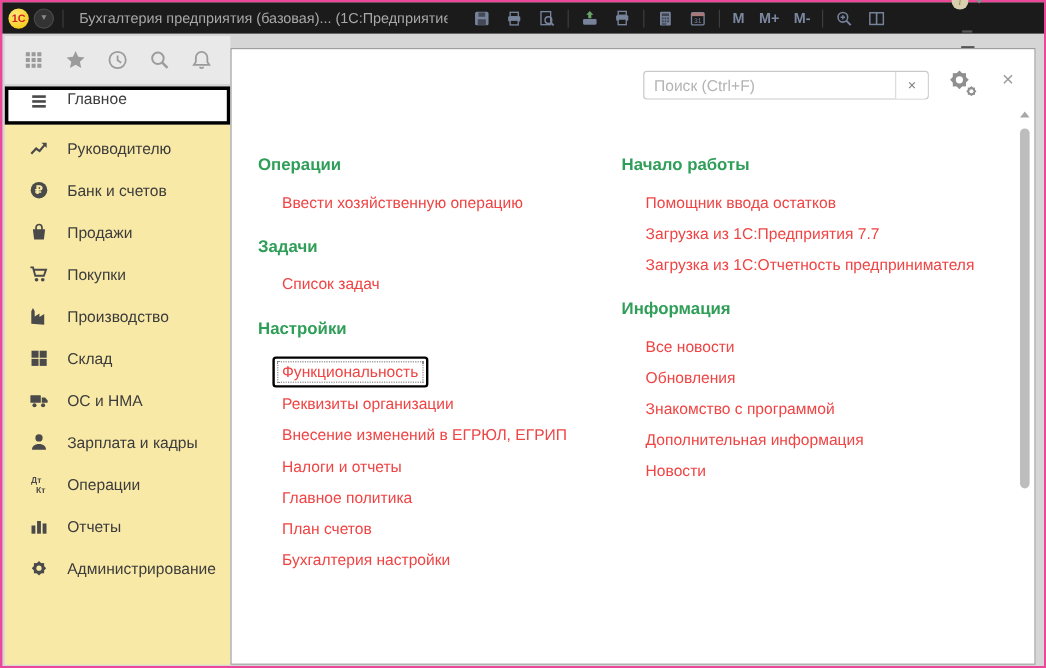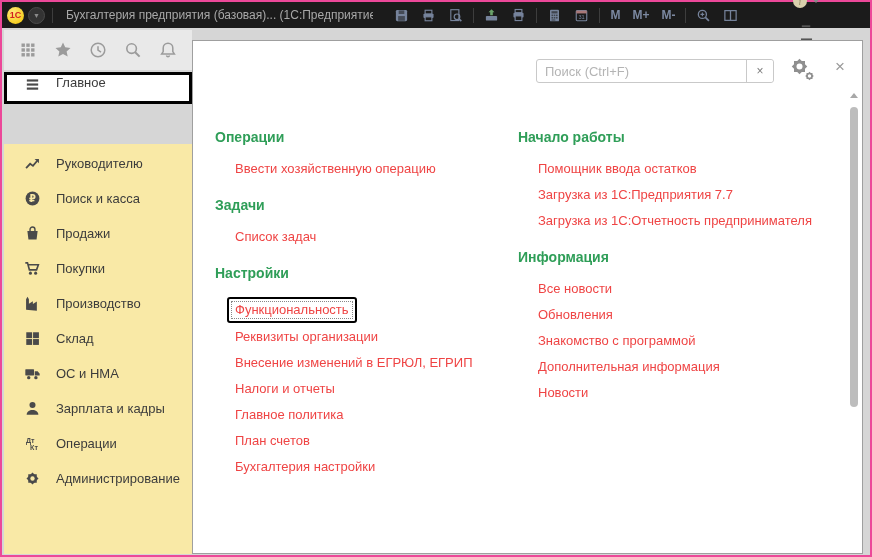--- a/index.html
+++ b/index.html
@@ -16,21 +16,21 @@
   .tb-mem{color:#7b88a0;font-size:12px;font-weight:bold;padding:0 5px;flex:none;}
   .tb-right{margin-left:auto;display:flex;align-items:center;gap:3px;flex-direction:column;}
   .tb-admin{display:flex;align-items:center;gap:5px;color:#b8934f;font-size:12px;padding:0 6px;}
   .info-btn{display:flex;align-items:center;gap:2px;color:#8a8a8a;}
   .win-btn{width:26px;height:18px;display:flex;align-items:center;justify-content:center;color:#555;}
   
   .sidebar{position:absolute;left:2px;top:28px;width:188px;height:524px;display:flex;flex-direction:column;}
   .side-toolbar{height:40px;background:#e9e9e9;display:flex;align-items:center;justify-content:space-between;padding:0 14px;color:#9b9b9b;flex:none;}
   .side-tb-icon{width:20px;height:20px;display:flex;align-items:center;justify-content:center;}
   .side-selected{height:26px;border:3px solid #000;background:#fff;display:flex;align-items:flex-start;padding-left:16px;gap:15px;margin:2px 0 0;color:#3c3c3c;font-size:13px;flex:none;}
-  .side-list{flex:1;background:#f9e9a6;padding-top:2px;margin-top:40px;}
+  .side-list{flex:1;background:#f9e9a6;padding-top:2px;}
   .side-item{height:35px;display:flex;align-items:center;padding-left:19px;gap:15px;color:#3c3c3c;font-size:13px;cursor:default;}
   .ic{width:18px;height:18px;display:flex;align-items:center;justify-content:center;color:#4a4a4a;flex:none;}
   
   .main{position:absolute;left:190px;top:38px;width:671px;height:514px;background:#fff;border:1px solid #9f9f9f;box-sizing:border-box;}
   .search-box{position:absolute;left:343px;top:18px;width:238px;height:24px;border:1px solid #c9c9c9;border-radius:3px;display:flex;box-sizing:border-box;background:#fff;}
   .search-box input{flex:1;min-width:0;border:none;outline:none;font-size:13px;color:#c2410c;padding:0 8px;font-family:"Liberation Sans",sans-serif;background:transparent;}
   .search-box input::placeholder{color:#b4b4b4;}
   .clear-btn{width:26px;border-left:1px solid #c9c9c9;color:#7d7d7d;display:flex;align-items:center;justify-content:center;font-size:12px;background:#fff;border-radius:0 3px 3px 0;}
   .gears-btn{position:absolute;left:594px;top:15px;width:30px;height:28px;color:#8f8f8f;}
   .panel-close{position:absolute;left:637px;top:16px;width:20px;height:20px;color:#9a9a9a;font-size:17px;line-height:20px;text-align:center;}
@@ -238,21 +238,21 @@
           </span>
           <span>Руководителю</span>
         </div>
         <div class="side-item">
           <span class="ic">
             <svg viewBox="0 0 18 18" width="17" height="17">
               <circle cx="9" cy="9" r="7.3" fill="currentColor"></circle>
               <text x="9" y="12.8" font-size="10.5" font-weight="bold" font-family="DejaVu Sans, sans-serif" text-anchor="middle" fill="#f9e9a6">₽</text>
             </svg>
           </span>
-          <span>Поиск и касса</span>
+          <span>Банк и счетов</span>
         </div>
         <div class="side-item">
           <span class="ic">
             <svg viewBox="0 0 18 18" width="17" height="17">
               <path d="M3.6 6.4h10.8L13.3 15.4H4.7z" fill="currentColor"></path>
               <path d="M6.4 7.8V4.8A2.6 2.6 0 0 1 9 2.2a2.6 2.6 0 0 1 2.6 2.6v3" fill="none" stroke="currentColor" stroke-width="1.5"></path>
             </svg>
           </span>
           <span>Продажи</span>
         </div>
@@ -308,20 +308,32 @@
           <span>Зарплата и кадры</span>
         </div>
         <div class="side-item">
           <span class="ic">
             <svg viewBox="0 0 18 18" width="17" height="17">
               <text x="2" y="8.2" font-size="7.6" font-weight="bold" font-family="Liberation Sans, sans-serif" fill="currentColor">Дт</text>
               <text x="6.4" y="16.4" font-size="7.6" font-weight="bold" font-family="Liberation Sans, sans-serif" fill="currentColor">Кт</text>
             </svg>
           </span>
           <span>Операции</span>
+        </div>
+        <div class="side-item">
+          <span class="ic">
+            <svg viewBox="0 0 18 18" width="17" height="17">
+              <g fill="currentColor">
+                <rect x="2.4" y="8.4" width="3.4" height="7.2"></rect>
+                <rect x="7.3" y="4.4" width="3.4" height="11.2"></rect>
+                <rect x="12.2" y="6.6" width="3.4" height="9"></rect>
+              </g>
+            </svg>
+          </span>
+          <span>Отчеты</span>
         </div>
         <div class="side-item">
           <span class="ic">
             <svg viewBox="0 0 18 18" width="17" height="17">
               <g fill="currentColor">
                 <rect x="4.5" y="4.5" width="9" height="9" transform="rotate(45 9 9)"></rect>
                 <rect x="4.5" y="4.5" width="9" height="9"></rect>
               </g>
               <circle cx="9" cy="9" r="2.3" fill="#f9e9a6"></circle>
             </svg>

